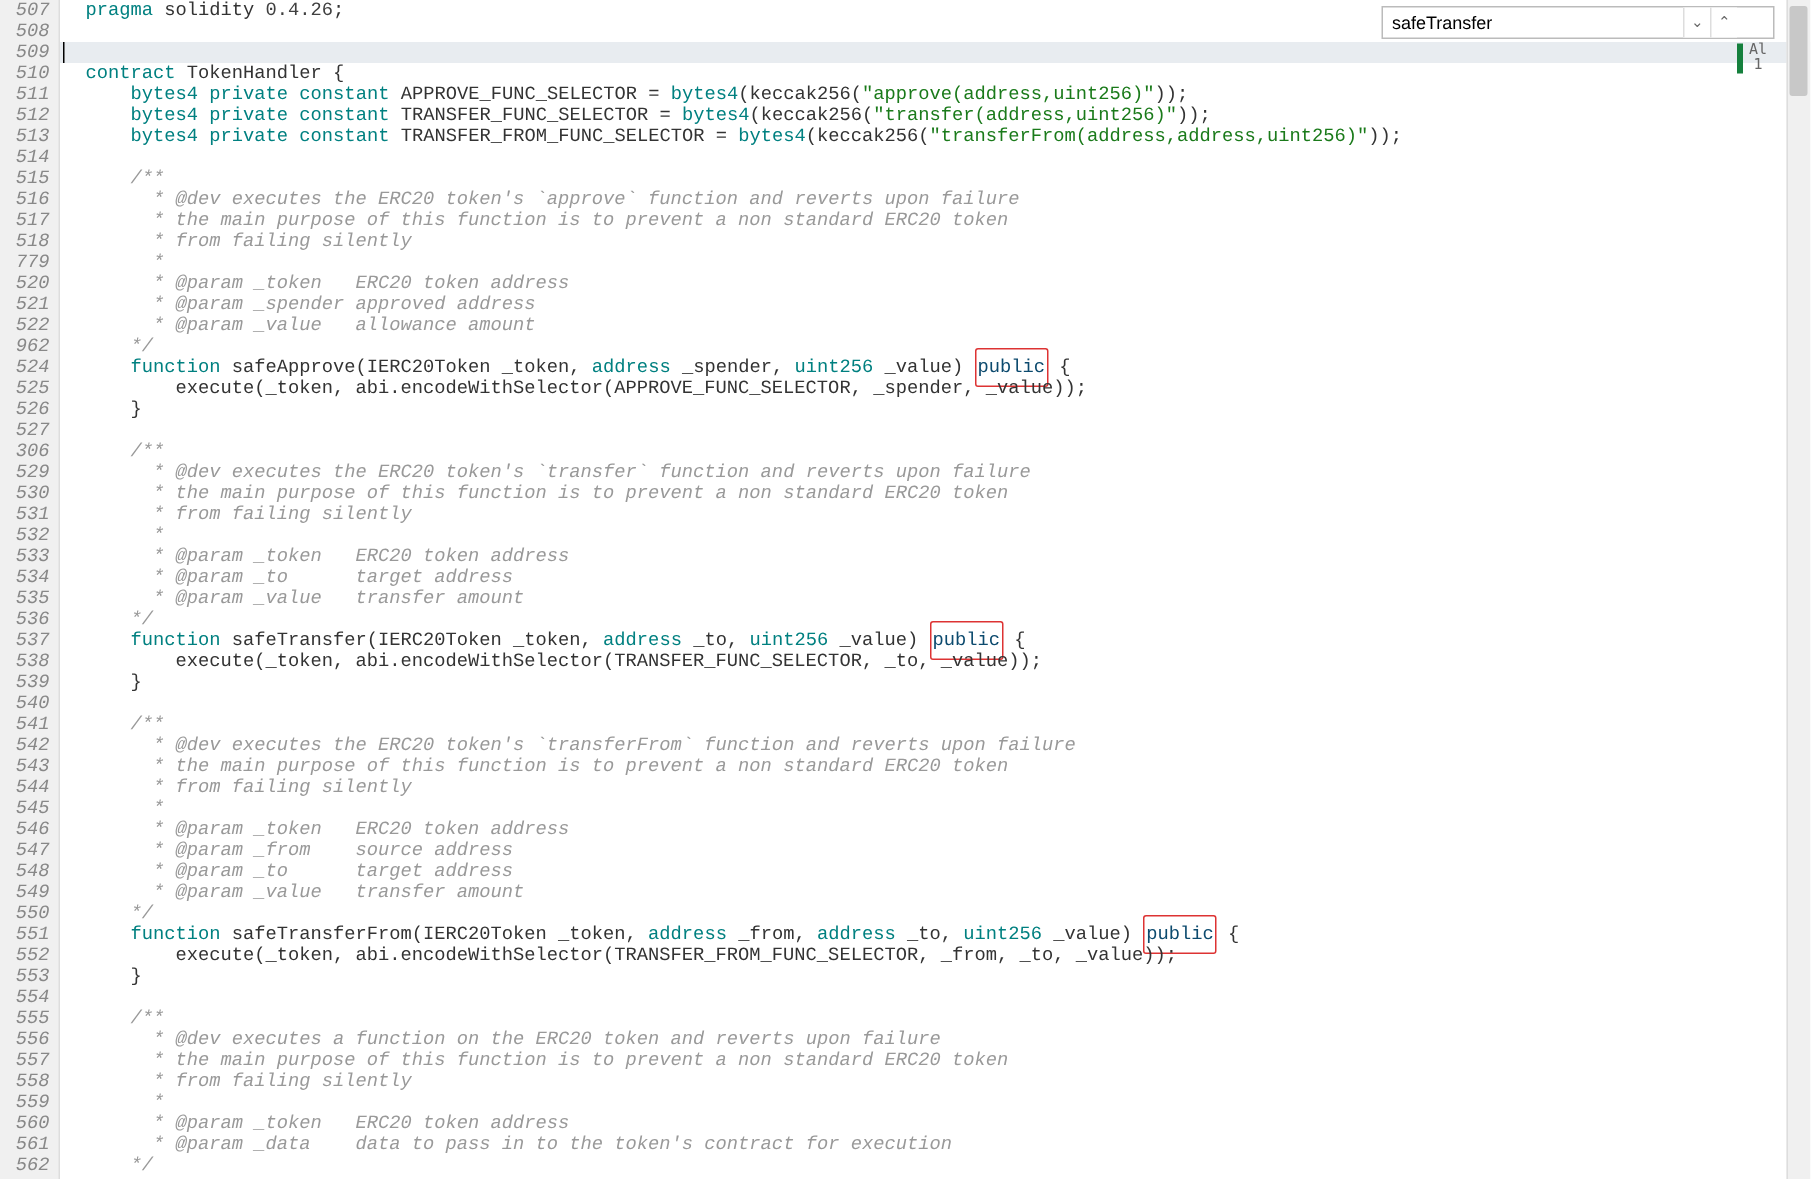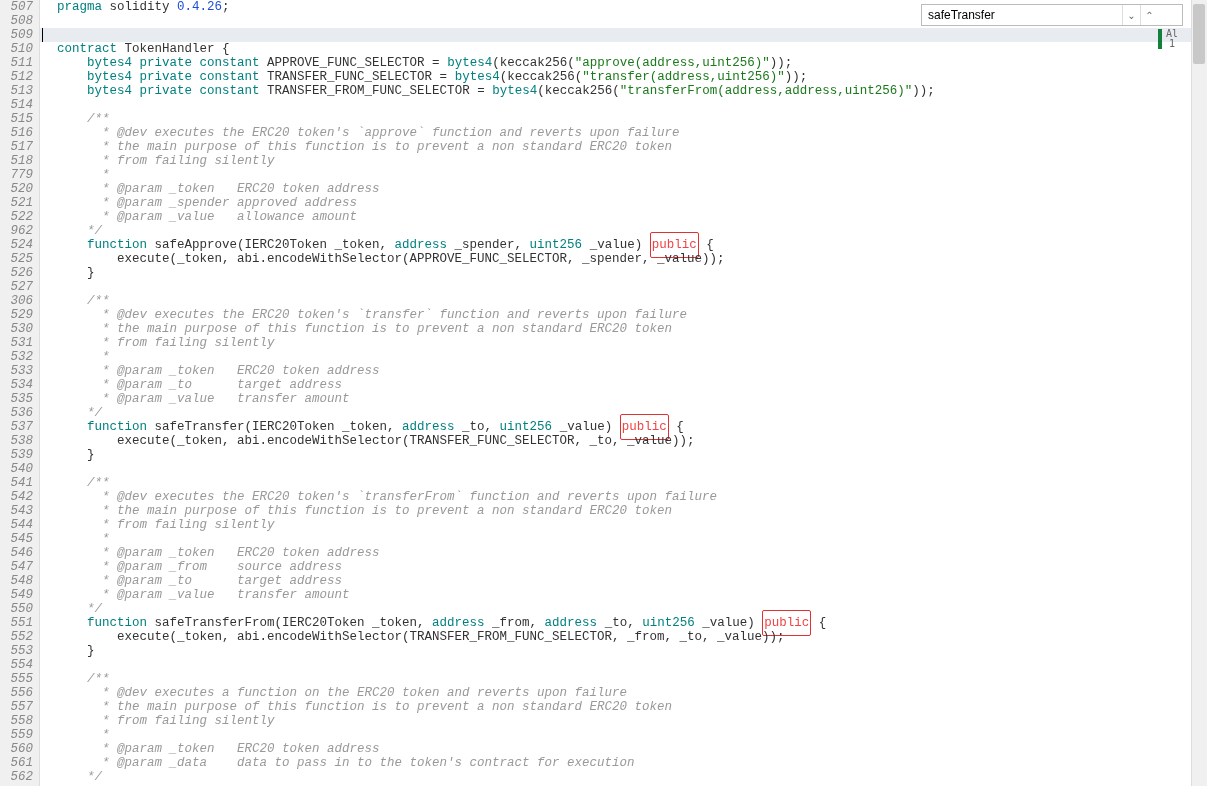--- a/index.html
+++ b/index.html
@@ -29,24 +29,24 @@
   .code {
     flex: 1;
     position: relative;
     white-space: pre;
     overflow: hidden;
   }
   .line { height: 14px; line-height: 14px; padding-left: 2px; position: relative; }
   .line.highlight { background: #e8ecf0; }
   .cursor { position:absolute; left:2px; top:0; width:1px; height:14px; background:#000; }            
   .kw1 { color:#008080; }         
-  .num { color:#1d4ed8; }         
+  .num { color:#404040; }         
   .str { color:#1a7a1a; }         
   .cm  { color:#999; font-style: italic; }
-  .box { border:1.5px solid #d33; padding: 5px 1px; border-radius:2px; color:#ef4444; }
+  .box { border:1.5px solid #d33; padding: 5px 1px; border-radius:2px; color:#0c4a6e; }
   .plain { color:#333; }
   
   .searchbox {
     position: absolute; right: 24px; top: 4px;
     display:flex; align-items:center;
     background:#fff; border:1px solid #bbb;
     height: 22px;
     font-family: Menlo, Monaco, Consolas, monospace;
   }
   .searchbox input {

